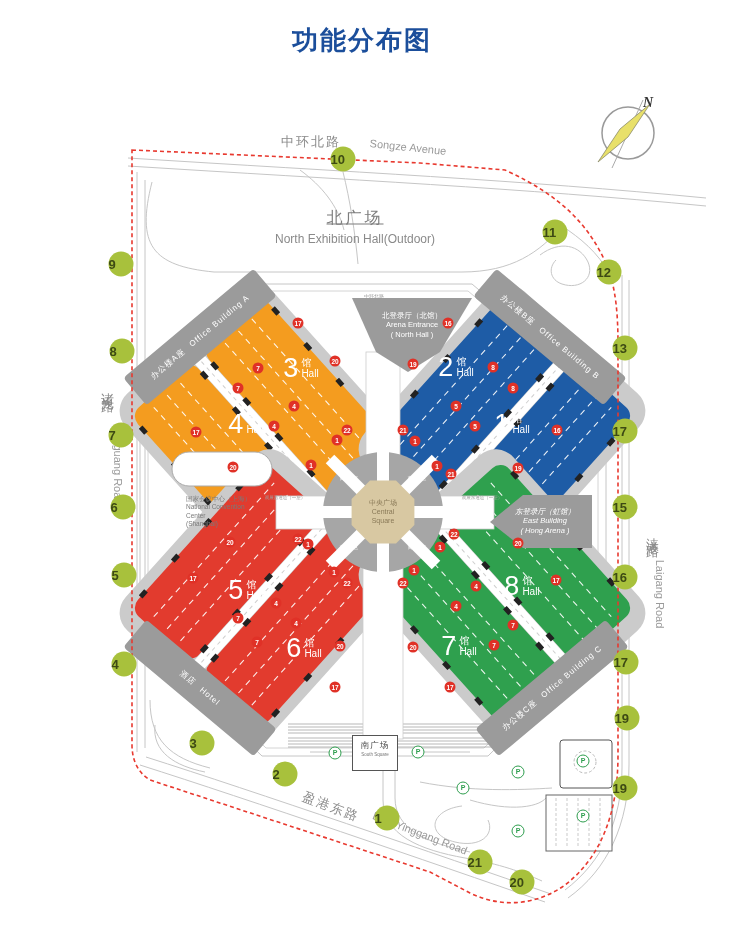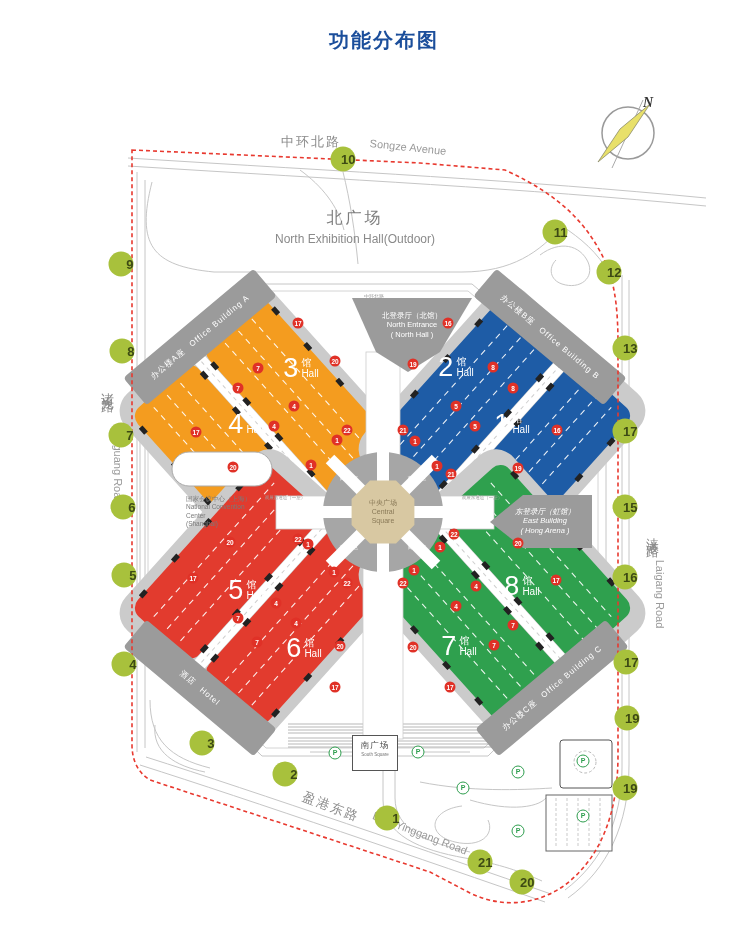--- a/index.html
+++ b/index.html
@@ -1,43 +1,43 @@
 <!DOCTYPE html>
 <html><head>
 <meta charset="utf-8">
 <style>
   html,body{margin:0;padding:0;background:#fff;}
   #stage{position:relative;width:736px;height:944px;background:#fff;overflow:hidden;
          font-family:"Liberation Sans","DejaVu Sans",sans-serif;}
   #basemap{position:absolute;left:0;top:0;}
   .abs{position:absolute;transform:translate(-50%,-50%);white-space:nowrap;}
-  .title{top:40px;left:384px;font-size:20px;font-weight:bold;color:#1b4e9b;letter-spacing:2px;}
+  .title{top:40px;left:362px;font-size:26px;font-weight:bold;color:#1b4e9b;letter-spacing:2px;}
   .road-cn{color:#8a8a8a;font-size:13px;letter-spacing:2px;}
   .road-en{color:#9a9a9a;font-size:11px;}
   .vtext{writing-mode:vertical-rl;letter-spacing:4px;}
-  .big-area-cn{color:#7d7d7d;font-size:16px;letter-spacing:3px;}
+  .big-area-cn{color:#7d7d7d;font-size:16px;letter-spacing:3px;text-decoration:underline;}
   .big-area-en{color:#8a8a8a;font-size:12px;}
   .hall-label{position:absolute;transform:translate(-50%,-50%);display:flex;align-items:center;gap:3px;color:#fff;}
   .hall-num{font-size:27px;line-height:1;font-weight:400;}
   .hall-side{display:flex;flex-direction:column;align-items:flex-start;line-height:1.05;}
   .hall-side .cn{font-size:10px;}
   .hall-side .en{font-size:10px;}
   .wedge-label{color:#fff;font-size:7.5px;text-align:center;line-height:1.25;}
   .band-label{color:#fff;font-size:8px;letter-spacing:1px;display:flex;gap:8px;align-items:center;}
   .ncc-label{color:#7a7a7a;font-size:6.5px;text-align:left;line-height:1.3;transform:translate(0,-50%);}
   .plaza-center{color:#8a7a58;font-size:7px;text-align:center;line-height:1.3;}
   .plaza-area{color:#fff;font-size:5px;}
   .tiny-road{color:#9a9a9a;font-size:5px;}
   .corridor-label{color:#a0a0a0;font-size:4.5px;}
   .sq-box{position:absolute;left:352px;top:735px;width:44px;height:34px;background:#fff;border:1px solid #555;
           text-align:center;transform:none;}
   .sq-box .cn{font-size:8.5px;color:#444;display:block;margin-top:4px;letter-spacing:1px;}
   .sq-box .en{font-size:4.5px;color:#777;display:block;}
   .g-marker{position:absolute;width:25px;height:25px;border-radius:50%;background:#a8c13c;color:#3d4a14;
-            font-size:13px;font-weight:bold;line-height:25px;text-align:right;transform:translate(-50%,-50%);}
+            font-size:13px;font-weight:bold;line-height:25px;text-align:left;transform:translate(-50%,-50%);}
   .gate-dot{position:absolute;width:11px;height:11px;border-radius:50%;background:#e03127;color:#fff;
             font-size:6.5px;font-weight:bold;line-height:11px;text-align:center;transform:translate(-50%,-50%);}
   .p-dot{position:absolute;width:11px;height:11px;border-radius:50%;background:#fff;border:1px solid #2e9e4e;
          color:#2e9e4e;font-size:7px;font-weight:bold;line-height:10px;text-align:center;transform:translate(-50%,-50%);}
   .compass-n{font-family:"Liberation Serif","DejaVu Serif",serif;font-style:italic;font-weight:bold;
              font-size:14px;color:#333;}
 </style>
 </head>
 <body>
 
@@ -263,21 +263,21 @@
   <div class="hall-label" style="left:522px;top:586px;">
     <span class="hall-num">8</span>
     <span class="hall-side">
         <span class="cn">馆</span>
         <span class="en">Hall</span>
       </span>
   </div>
 
   <div class="abs wedge-label" style="left:412px;top:325px;">
     <span>北登录厅（北馆）</span><br>
-    <span>North Entrance</span><br>
+    <span>Arena Entrance</span><br>
     <span>( North Hall )</span>
   </div>
   <div class="abs wedge-label" style="left:545px;top:521px;font-style:italic;">
     <span>东登录厅（虹馆）</span><br>
     <span>East Building</span><br>
     <span>( Hong Arena )</span>
   </div>
   <div class="ncc-label" style="position:absolute;left:186px;top:512px;">
     <span>国家会议中心（上海）</span><br>
     <span>National Convention</span><br>

